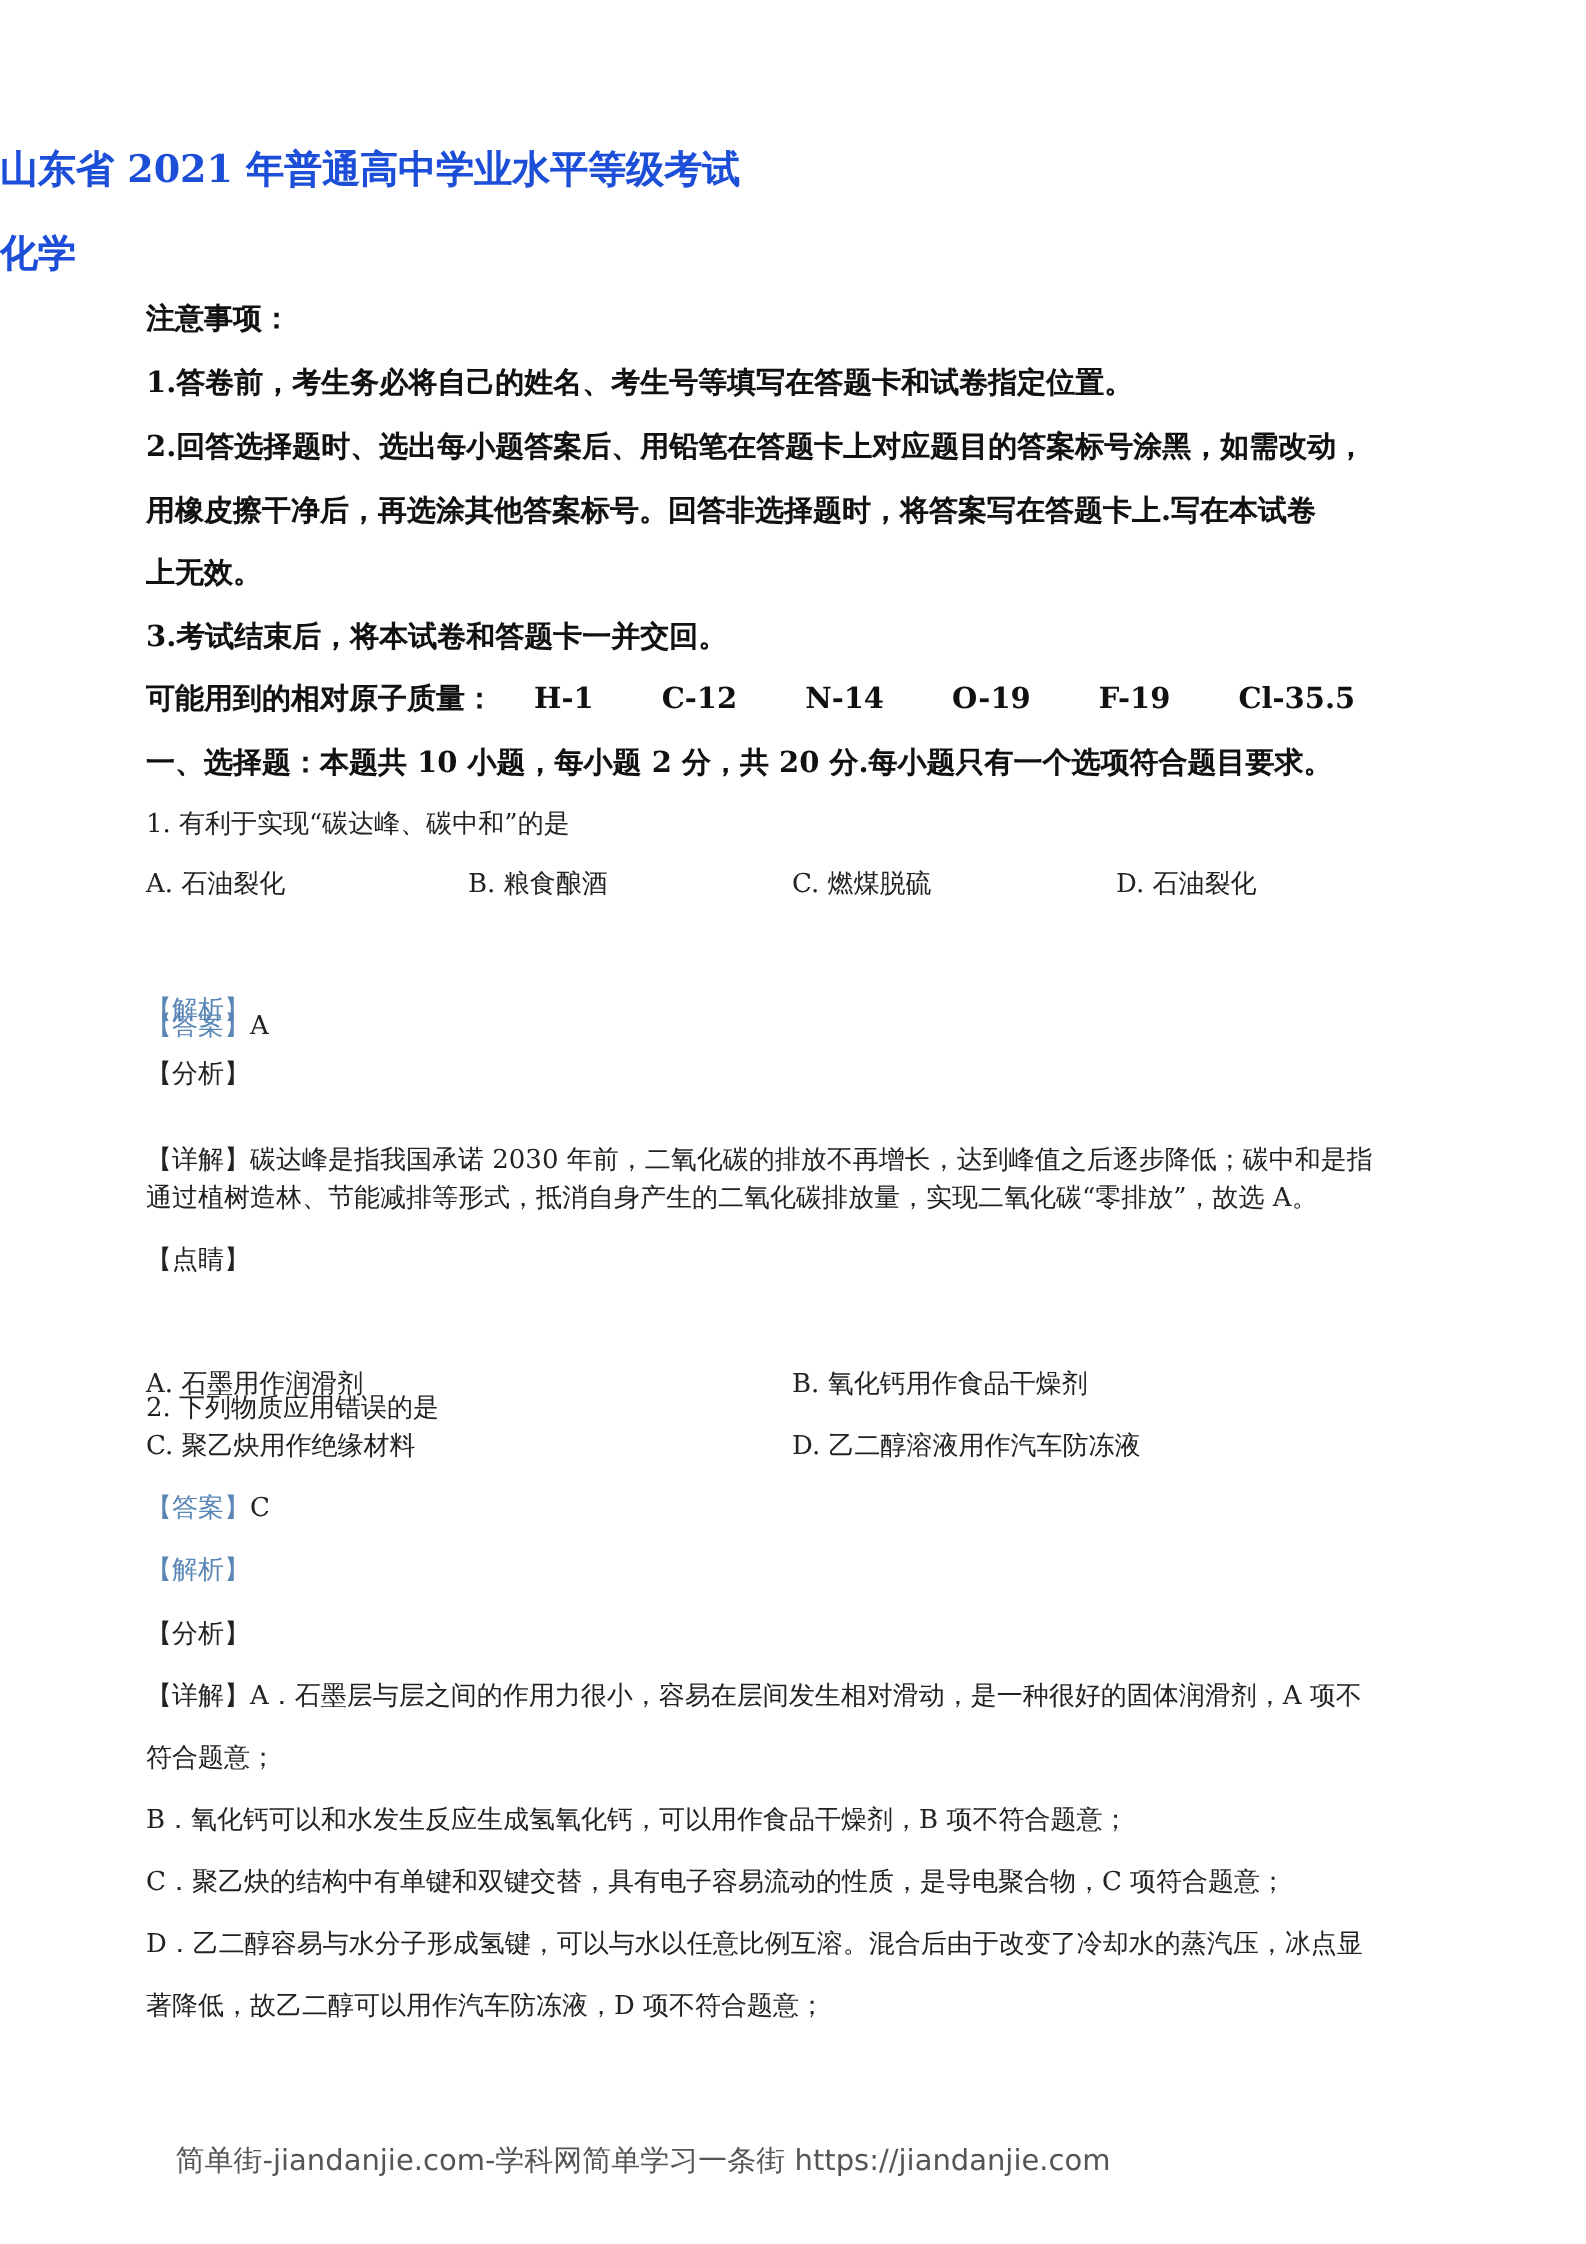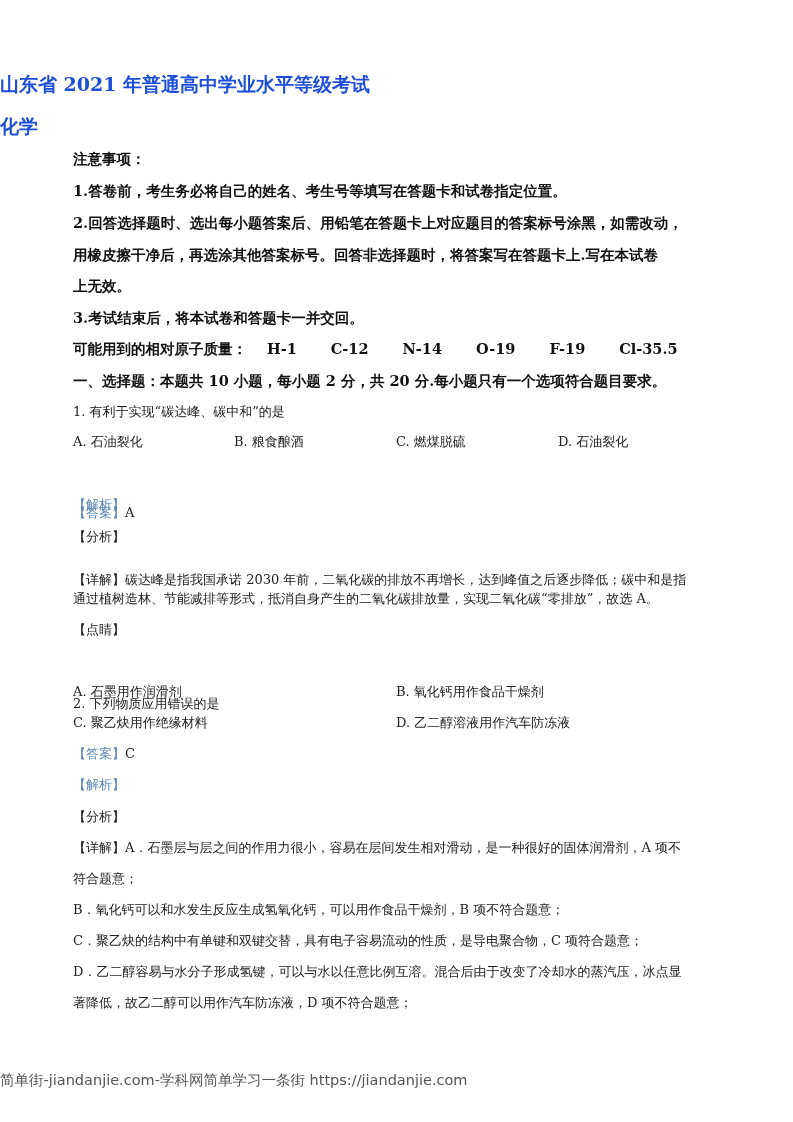--- a/index.html
+++ b/index.html
@@ -7,21 +7,21 @@
            font-family: "DejaVu Serif", "Liberation Serif", serif; color: #1a1a1a; }
     .page { position: absolute; left: 0; top: 0; width: 793px; height: 1122px; }
     .title { position: absolute; left: 0; width: 793px; 
              font-weight: bold; font-size: 19px; color: #1d4ed8; }
     .line { position: absolute; left: 73px; white-space: nowrap; }
     .bold { font-weight: bold; font-size: 14.5px; color: #111; }
     .norm { font-size: 13px; color: #222; }
     .tag { color: #5a86b5; }
     .opt { position: absolute; white-space: nowrap; font-size: 13px; color: #222; }
     .mass span { display: inline-block; margin-right: 34px; }
-    .footer { position: absolute; left: 0; width: 643px; text-align: left; top: 1071px;
+    .footer { position: absolute; left: 0; width: 643px; text-align: center; top: 1071px;
               font-family: "DejaVu Sans", "Liberation Sans", sans-serif; font-size: 14.5px; color: #555; }
   </style>
 </head>
 <body>
 
 <div class="page">
 
   <div class="title" style="top:72px;">山东省 2021 年普通高中学业水平等级考试</div>
   <div class="title" style="top:114px;">化学</div>
 

